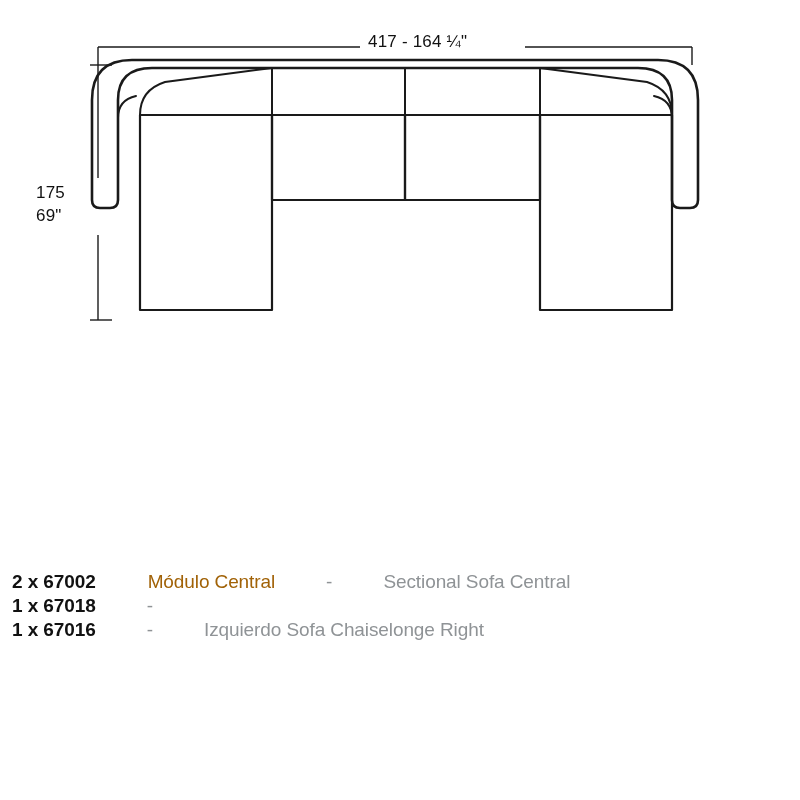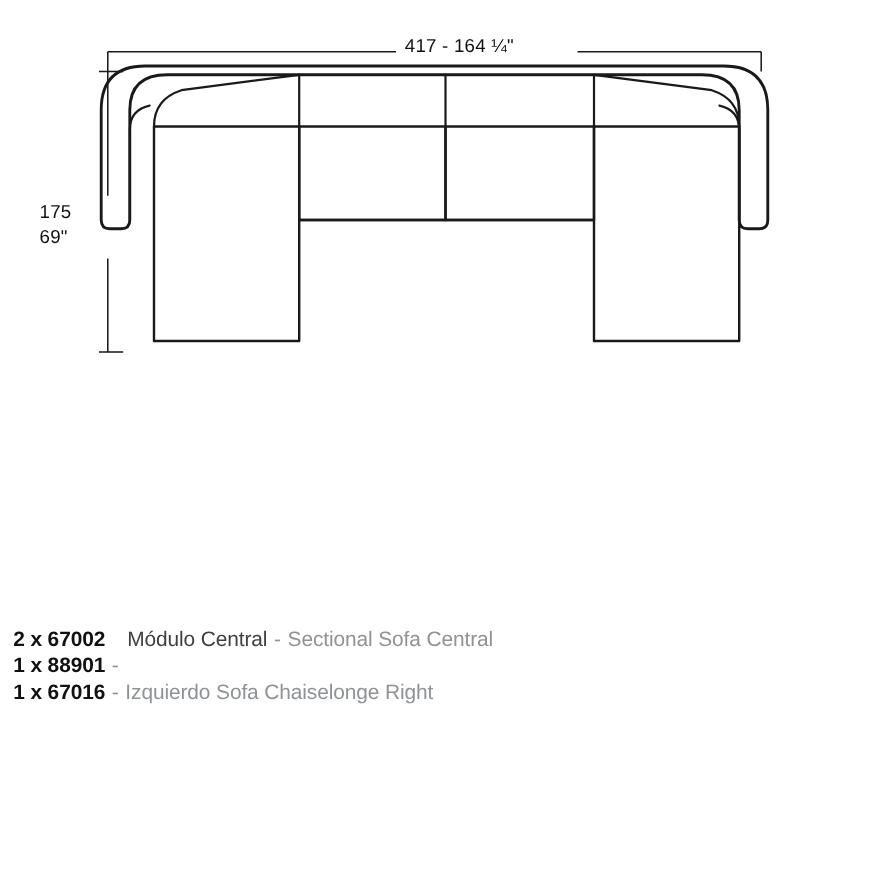--- a/index.html
+++ b/index.html
@@ -33,31 +33,32 @@
     left: 12px;
     top: 572px;
     width: 780px;
   }
   .legend-row {
     display: flex;
     align-items: baseline;
     white-space: nowrap;
     line-height: 1.0;
     margin-bottom: 5px;
+    gap: 45px;
   }
   .legend-code {
     font-weight: bold;
     font-size: 19px;
     color: #111111;
     letter-spacing: -0.1px;
   }
   .legend-es {
     font-size: 19px;
-    color: #404040;
-    margin-left: 20px;
+    color: #a16207;
+    margin-left: 7px;
     letter-spacing: -0.1px;
   }
   .legend-sep {
     font-size: 19px;
     color: #8f9396;
     margin-left: 6px;
   }
   .legend-en {
     font-size: 19px;
     color: #8f9396;
@@ -160,21 +161,21 @@
   </div>
 
   <div class="legend">
     <div class="legend-row">
       <span class="legend-code">2 x 67002</span>
       <span class="legend-es">Módulo Central</span>
       <span class="legend-sep">-</span>
       <span class="legend-en">Sectional Sofa Central</span>
     </div>
     <div class="legend-row">
-      <span class="legend-code">1 x 88901</span>
+      <span class="legend-code">1 x 67018</span>
       <span class="legend-sep">-</span>
     </div>
     <div class="legend-row">
       <span class="legend-code">1 x 67016</span>
       <span class="legend-sep">-</span>
       <span class="legend-en">Izquierdo Sofa Chaiselonge Right</span>
     </div>
   </div>
 
 </div>

